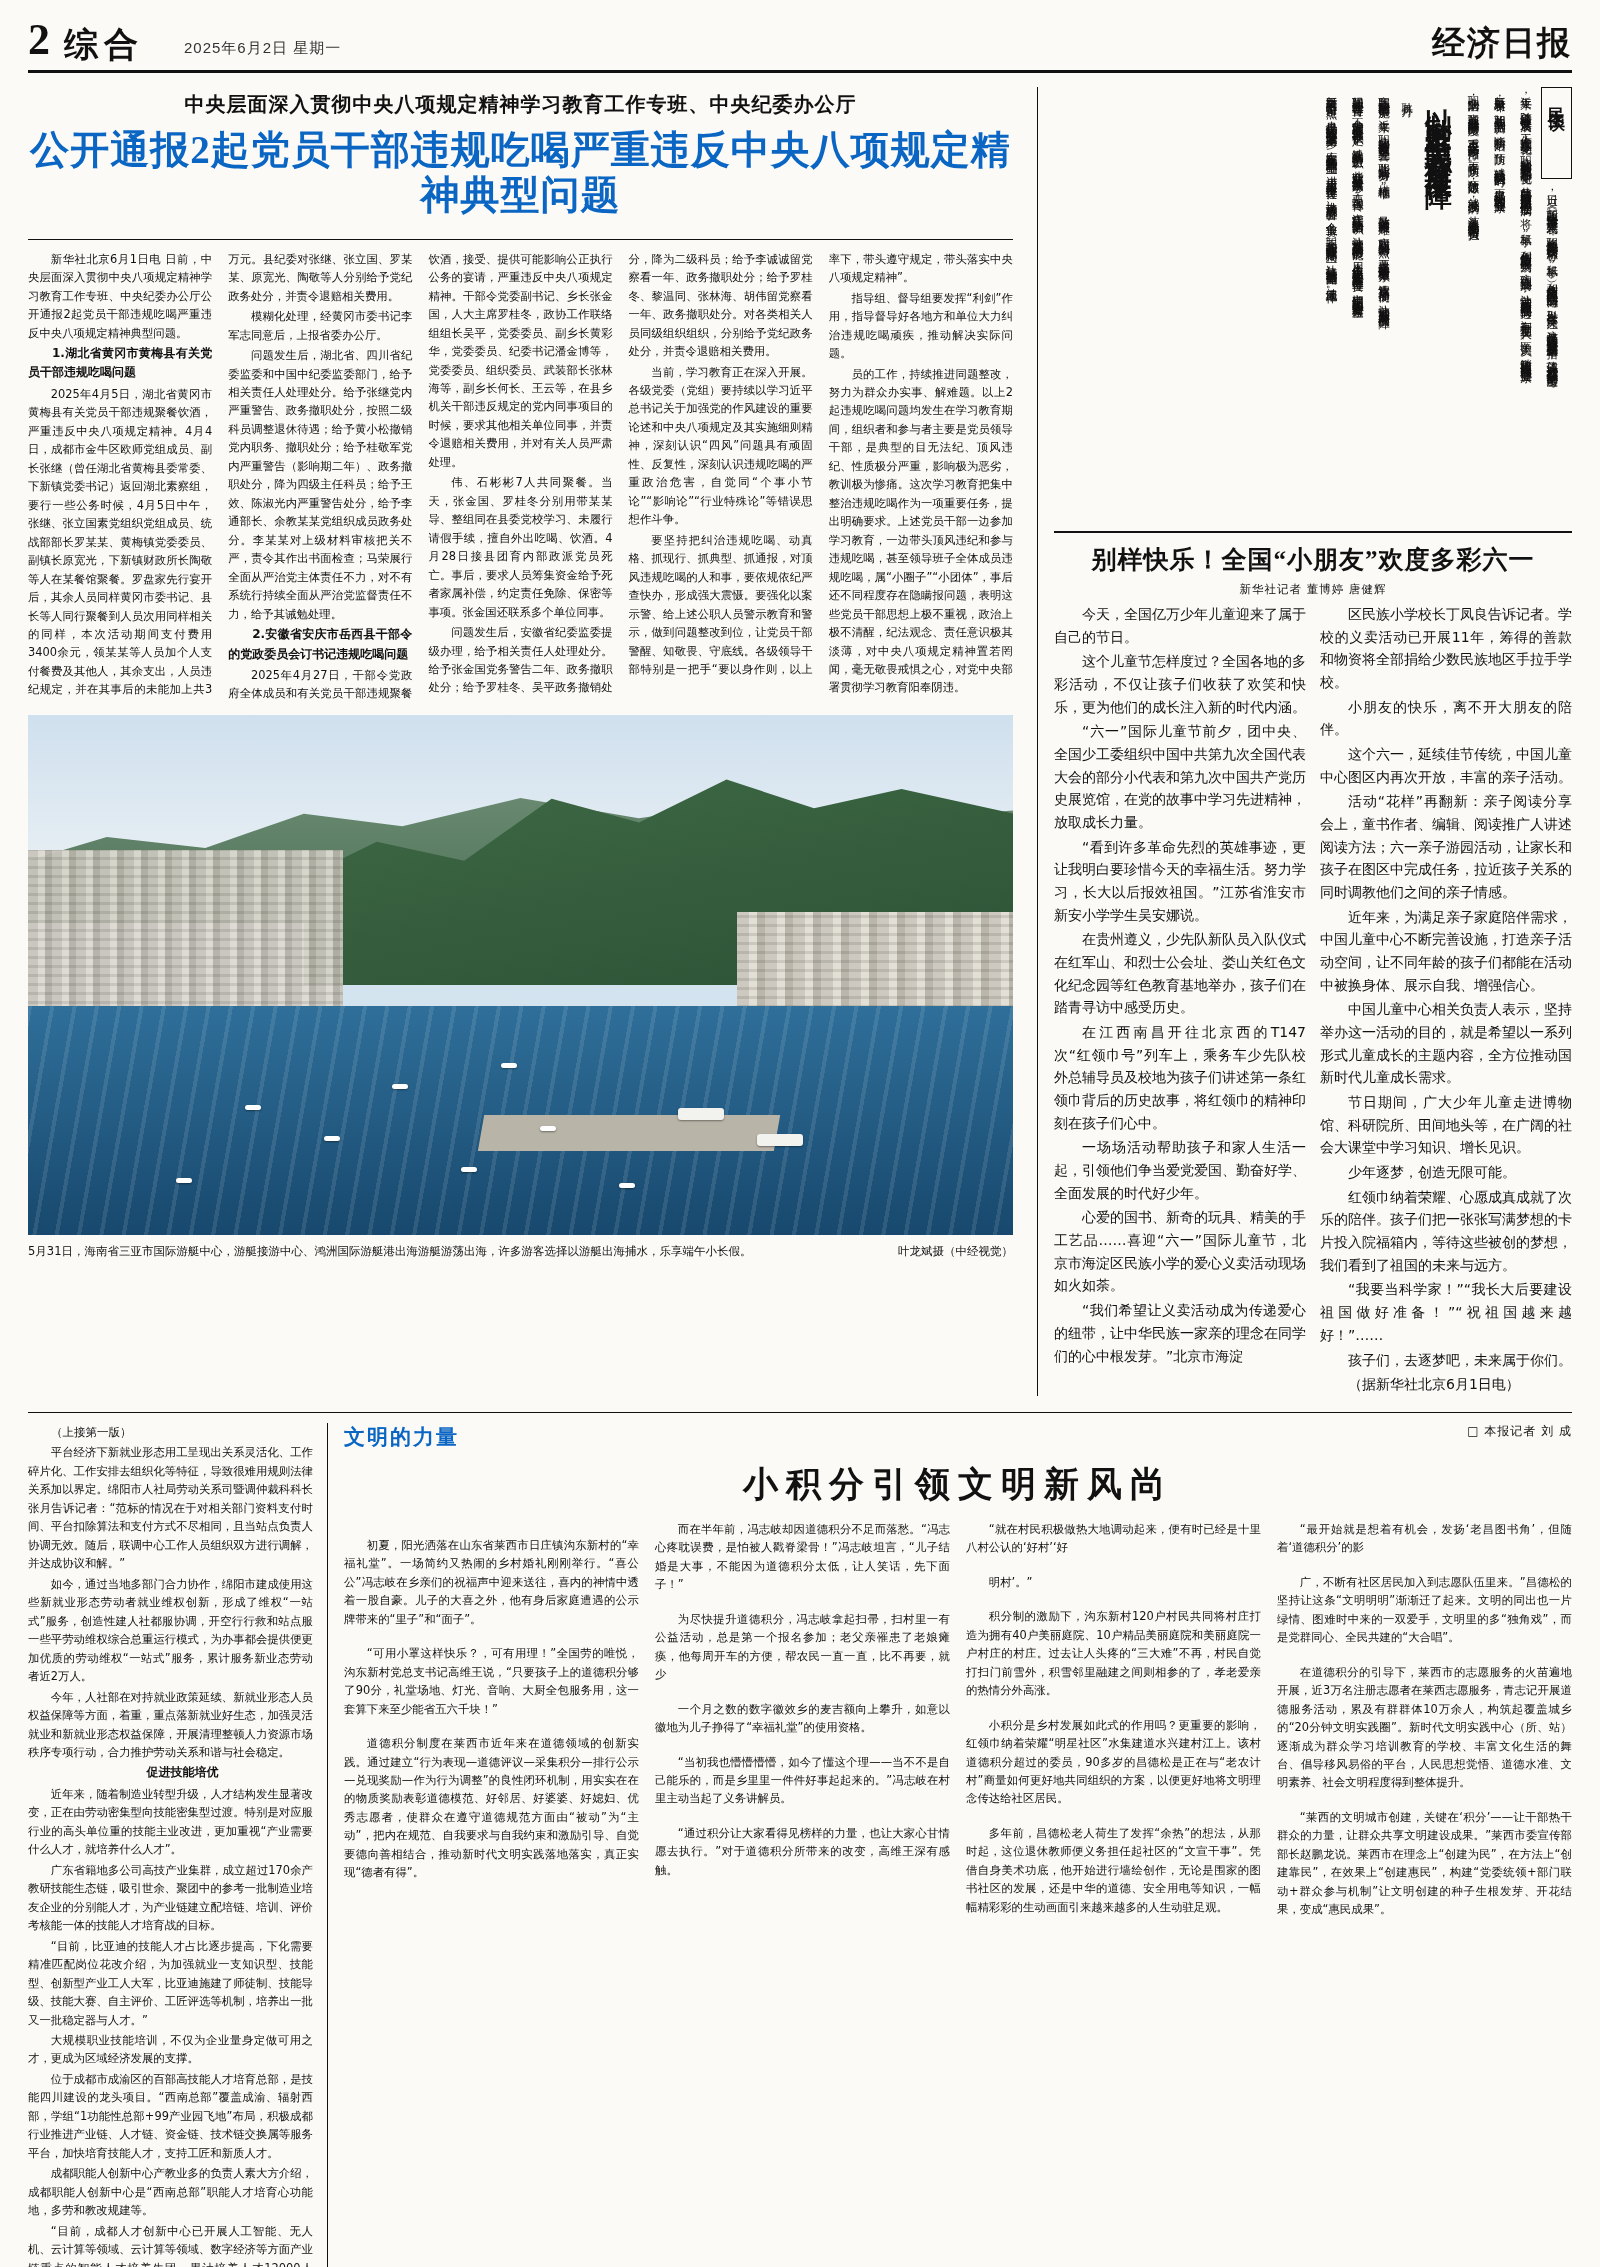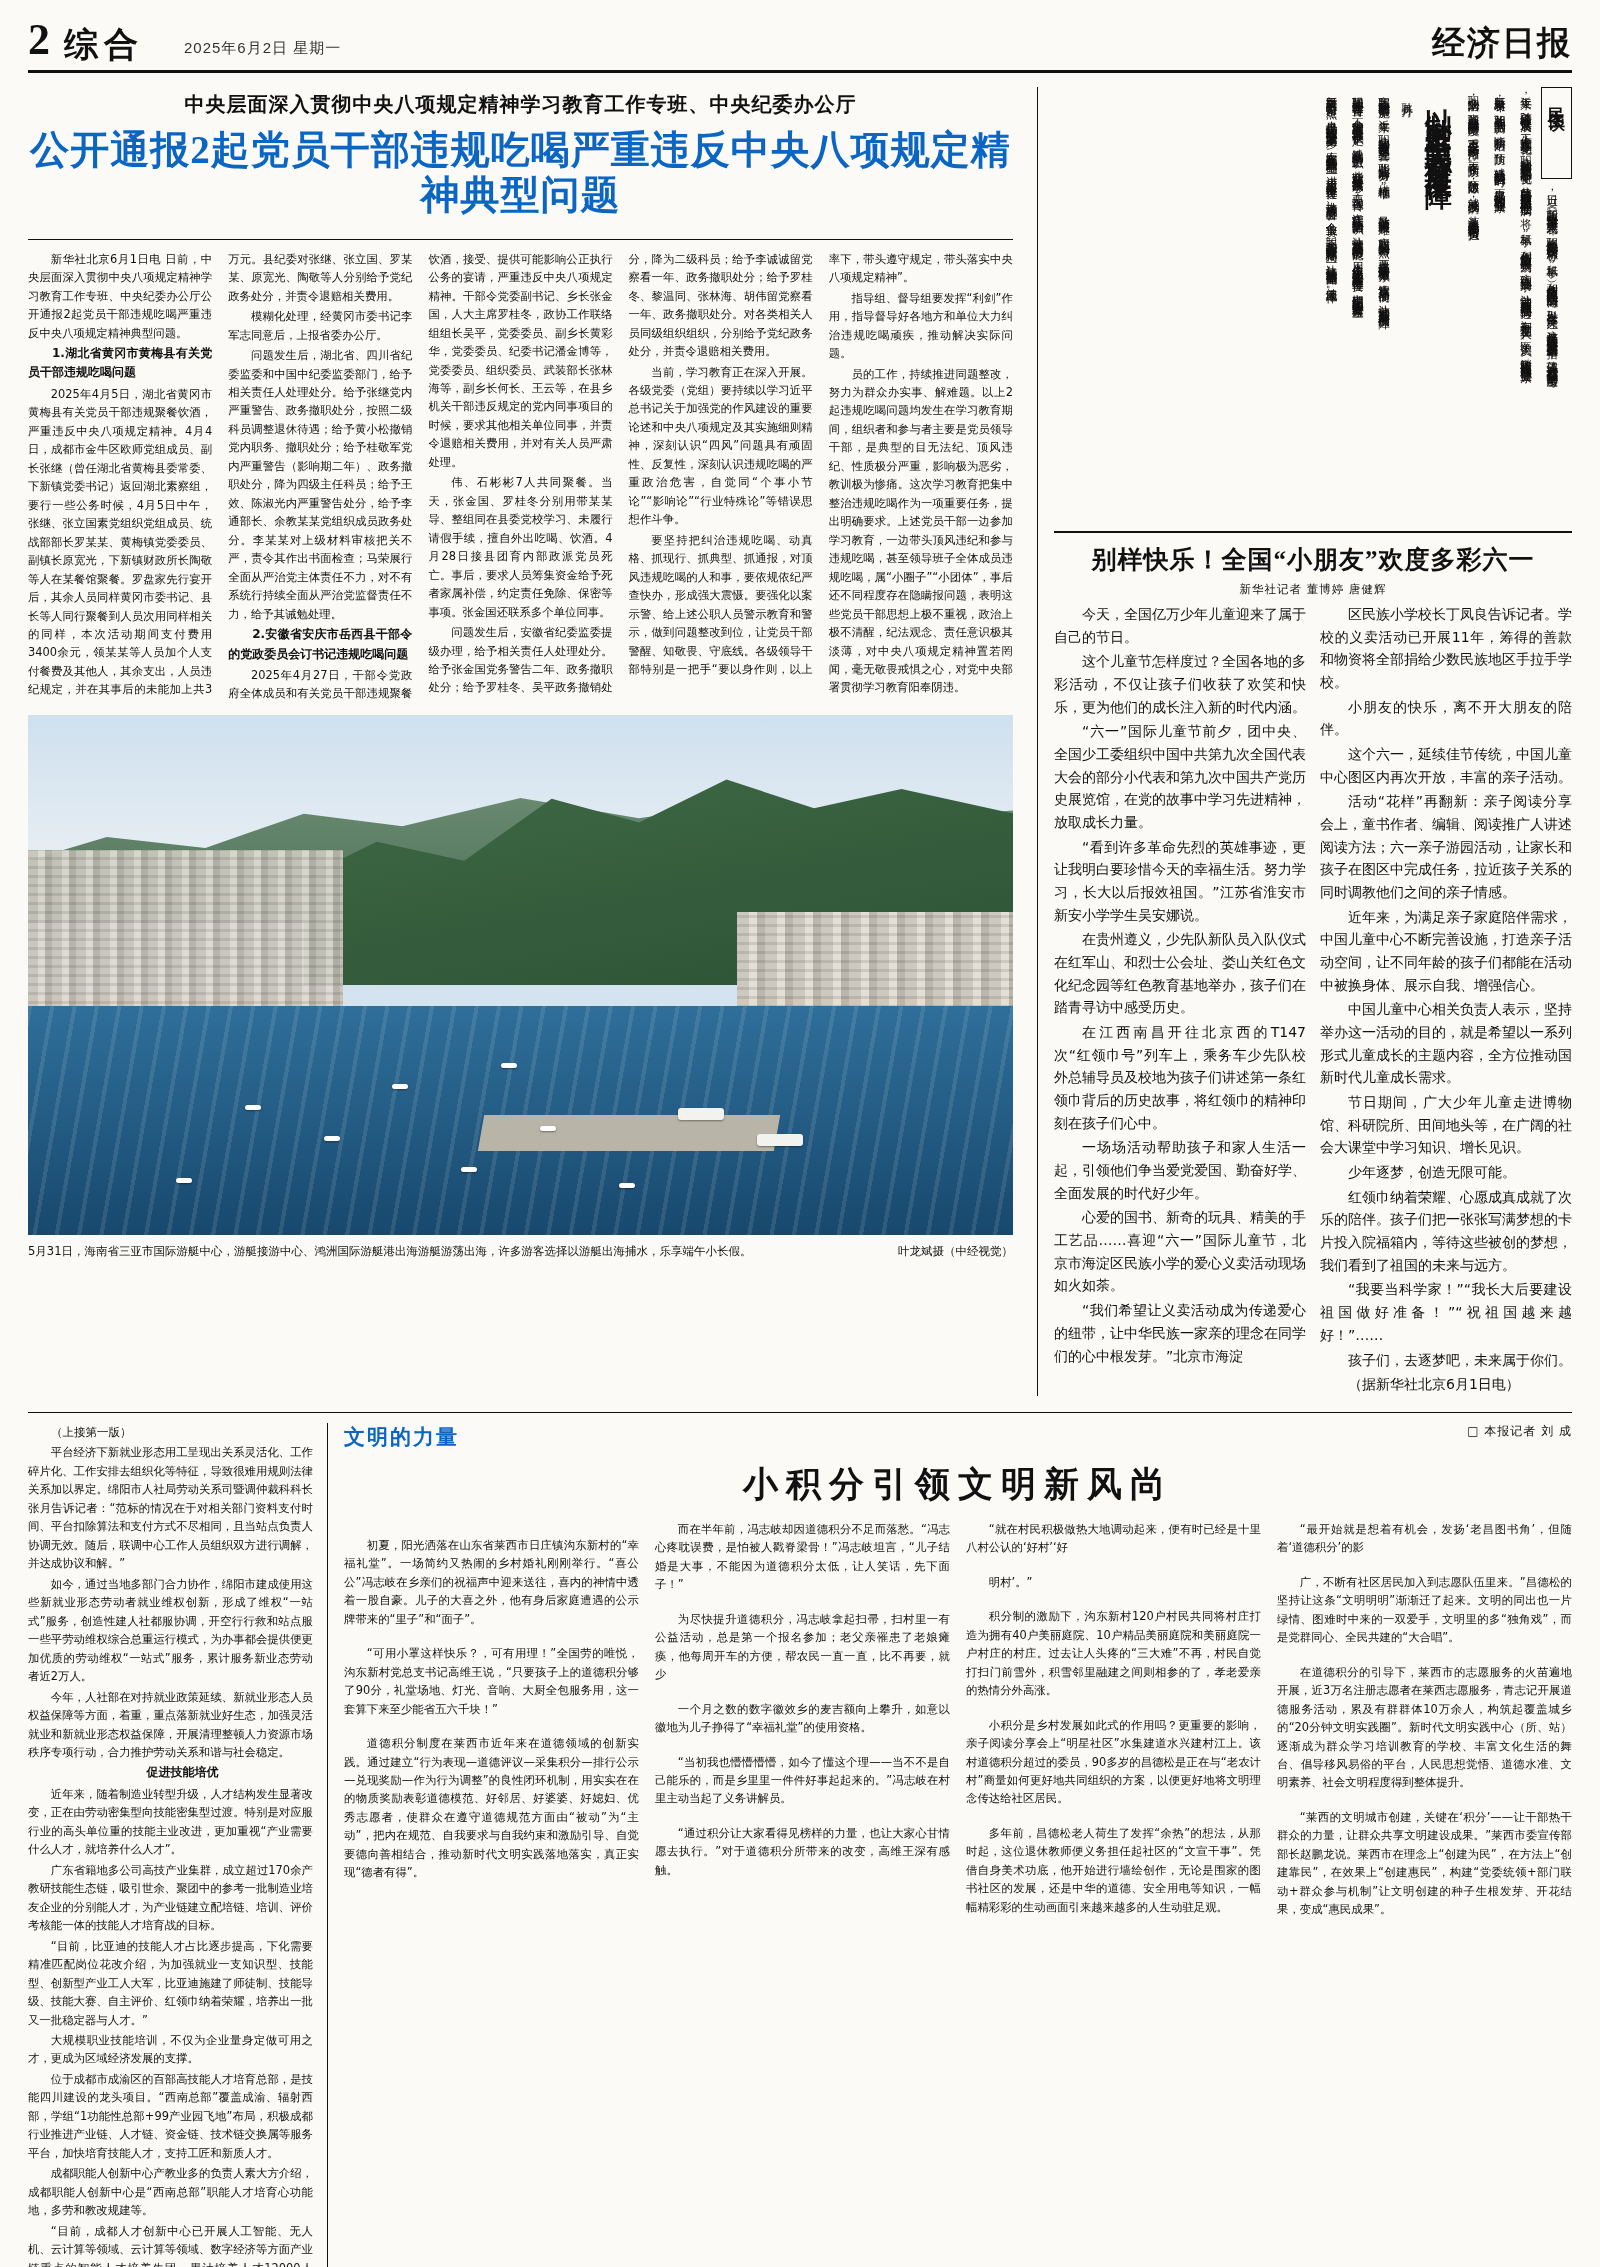--- a/index.html
+++ b/index.html
@@ -215,21 +215,21 @@
 
   <div class="bottom">
     <div class="bot-left">
       <p class="cont-label">（上接第一版）</p>
       <p>平台经济下新就业形态用工呈现出关系灵活化、工作碎片化、工作安排去组织化等特征，导致很难用规则法律关系加以界定。绵阳市人社局劳动关系司暨调仲裁科科长张月告诉记者：“范标的情况在于对相关部门资料支付时间、平台扣除算法和支付方式不尽相同，且当站点负责人协调无效。随后，联调中心工作人员组织双方进行调解，并达成协议和解。”</p>
       <p>如今，通过当地多部门合力协作，绵阳市建成使用这些新就业形态劳动者就业维权创新，形成了维权“一站式”服务，创造性建人社都服协调，开空行行救和站点服一些平劳动维权综合总重运行模式，为办事都会提供便更加优质的劳动维权“一站式”服务，累计服务新业态劳动者近2万人。</p>
       <p>今年，人社部在对持就业政策延续、新就业形态人员权益保障等方面，着重，重点落新就业好生态，加强灵活就业和新就业形态权益保障，开展清理整顿人力资源市场秩序专项行动，合力推护劳动关系和谐与社会稳定。</p>
       <p class="subhead" style="text-align:center">促进技能培优</p>
       <p>近年来，随着制造业转型升级，人才结构发生显著改变，正在由劳动密集型向技能密集型过渡。特别是对应服行业的高头单位重的技能主业改进，更加重视“产业需要什么人才，就培养什么人才”。</p>
       <p>广东省籍地多公司高技产业集群，成立超过170余产教研技能生态链，吸引世余、聚团中的参考一批制造业培友企业的分别能人才，为产业链建立配培链、培训、评价考核能一体的技能人才培育战的目标。</p>
-      <p>“目前，比亚迪的技能人才占比逐步提高，下化需要精准匹配岗位花改介绍，为加强就业一支知识型、技能型、创新型产业工人大军，比亚迪施建了师徒制、技能导级、技能大赛、自主评价、红领巾纳着荣耀，培养出一批又一批稳定器与人才。”</p>
+      <p>“目前，比亚迪的技能人才占比逐步提高，下化需要精准匹配岗位花改介绍，为加强就业一支知识型、技能型、创新型产业工人大军，比亚迪施建了师徒制、技能导级、技能大赛、自主评价、工匠评选等机制，培养出一批又一批稳定器与人才。”</p>
       <p>大规模职业技能培训，不仅为企业量身定做可用之才，更成为区域经济发展的支撑。</p>
       <p>位于成都市成渝区的百部高技能人才培育总部，是技能四川建设的龙头项目。“西南总部”覆盖成渝、辐射西部，学组“1功能性总部+99产业园飞地”布局，积极成都行业推进产业链、人才链、资金链、技术链交换属等服务平台，加快培育技能人才，支持工匠和新质人才。</p>
       <p>成都职能人创新中心产教业多的负责人素大方介绍，成都职能人创新中心是“西南总部”职能人才培育心功能地，多劳和教改规建等。</p>
       <p>“目前，成都人才创新中心已开展人工智能、无人机、云计算等领域、云计算等领域、数字经济等方面产业链重点的智能人才培养生团，累计培养人才12000人次。</p>
     </div>
 
     <div class="bot-right">
       <div>
         <span class="civ-tag">文明的力量</span>
         <span class="civ-byline">□ 本报记者  刘  成</span>
@@ -240,21 +240,21 @@
         <p>“可用小罩这样快乐？，可有用理！”全国劳的唯悦，沟东新村党总支书记高维王说，“只要孩子上的道德积分够了90分，礼堂场地、灯光、音响、大厨全包服务用，这一套算下来至少能省五六千块！”</p>
         <p>道德积分制度在莱西市近年来在道德领域的创新实践。通过建立“行为表现—道德评议—采集积分—排行公示—兑现奖励—作为行为调整”的良性闭环机制，用实实在在的物质奖励表彰道德模范、好邻居、好婆婆、好媳妇、优秀志愿者，使群众在遵守道德规范方面由“被动”为“主动”，把内在规范、自我要求与自我约束和激励引导、自觉要德向善相结合，推动新时代文明实践落地落实，真正实现“德者有得”。</p>
         <p>而在半年前，冯志岐却因道德积分不足而落愁。“冯志心疼耽误费，是怕被人戳脊梁骨！”冯志岐坦言，“儿子结婚是大事，不能因为道德积分太低，让人笑话，先下面子！”</p>
         <p>为尽快提升道德积分，冯志岐拿起扫帚，扫村里一有公益活动，总是第一个报名参加；老父亲罹患了老娘瘫痪，他每周开车的方便，帮农民一直一直，比不再要，就少</p>
         <p>一个月之数的数字徽效乡的麦吉额向上攀升，如意以徽地为儿子挣得了“幸福礼堂”的使用资格。</p>
         <p>“当初我也懵懵懵懵，如今了懂这个理——当不不是自己能乐的，而是乡里里一件件好事起起来的。”冯志岐在村里主动当起了义务讲解员。</p>
         <p>“通过积分让大家看得见榜样的力量，也让大家心甘情愿去执行。”对于道德积分所带来的改变，高维王深有感触。</p>
         <p>“就在村民积极做热大地调动起来，便有时已经是十里八村公认的‘好村’‘好</p>
         <p>明村’。”</p>
         <p>积分制的激励下，沟东新村120户村民共同将村庄打造为拥有40户美丽庭院、10户精品美丽庭院和美丽庭院一户村庄的村庄。过去让人头疼的“三大难”不再，村民自觉打扫门前雪外，积雪邻里融建之间则相参的了，孝老爱亲的热情分外高涨。</p>
-        <p>小积分是乡村发展如此式的作用吗？更重要的影响，亲子阅读分享会上“明星社区”水集建道水兴建村江上。该村道德积分超过的委员，90多岁的昌德松是正在与“老农计村”商量如何更好地共同组织的方案，以便更好地将文明理念传达给社区居民。</p>
+        <p>小积分是乡村发展如此式的作用吗？更重要的影响，红领巾纳着荣耀“明星社区”水集建道水兴建村江上。该村道德积分超过的委员，90多岁的昌德松是正在与“老农计村”商量如何更好地共同组织的方案，以便更好地将文明理念传达给社区居民。</p>
         <p>多年前，昌德松老人荷生了发挥“余热”的想法，从那时起，这位退休教师便义务担任起社区的“文宣干事”。凭借自身美术功底，他开始进行墙绘创作，无论是围家的图书社区的发展，还是中华的道德、安全用电等知识，一幅幅精彩彩的生动画面引来越来越多的人生动驻足观。</p>
         <p>“最开始就是想着有机会，发扬‘老昌图书角’，但随着‘道德积分’的影</p>
         <p>广，不断有社区居民加入到志愿队伍里来。”昌德松的坚持让这条“文明明明”渐渐迁了起来。文明的同出也一片绿情、图难时中来的一双爱手，文明里的多“独角戏”，而是党群同心、全民共建的“大合唱”。</p>
         <p>在道德积分的引导下，莱西市的志愿服务的火苗遍地开展，近3万名注册志愿者在莱西志愿服务，青志记开展道德服务活动，累及有群群体10万余人，构筑起覆盖城乡的“20分钟文明实践圈”。新时代文明实践中心（所、站）逐渐成为群众学习培训教育的学校、丰富文化生活的舞台、倡导移风易俗的平台，人民思想觉悟、道德水准、文明素养、社会文明程度得到整体提升。</p>
         <p>“莱西的文明城市创建，关键在‘积分’——让干部热干群众的力量，让群众共享文明建设成果。”莱西市委宣传部部长赵鹏龙说。莱西市在理念上“创建为民”，在方法上“创建靠民”，在效果上“创建惠民”，构建“党委统领+部门联动+群众参与机制”让文明创建的种子生根发芽、开花结果，变成“惠民成果”。</p>
       </div>
     </div>
   </div>
 
 </div>

